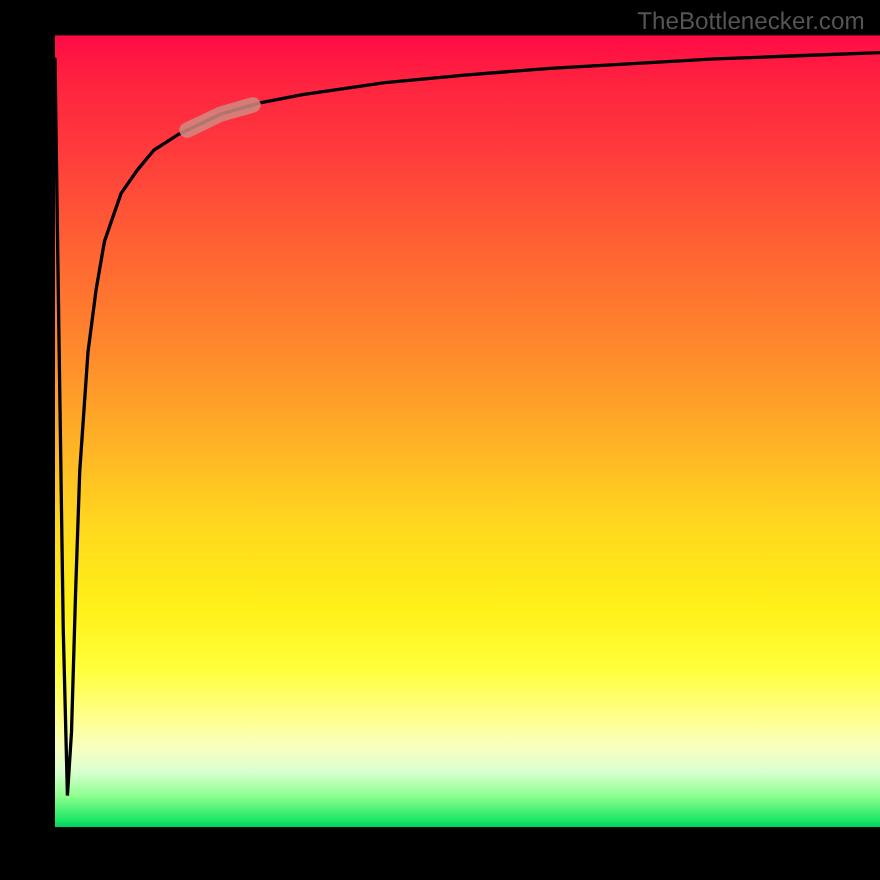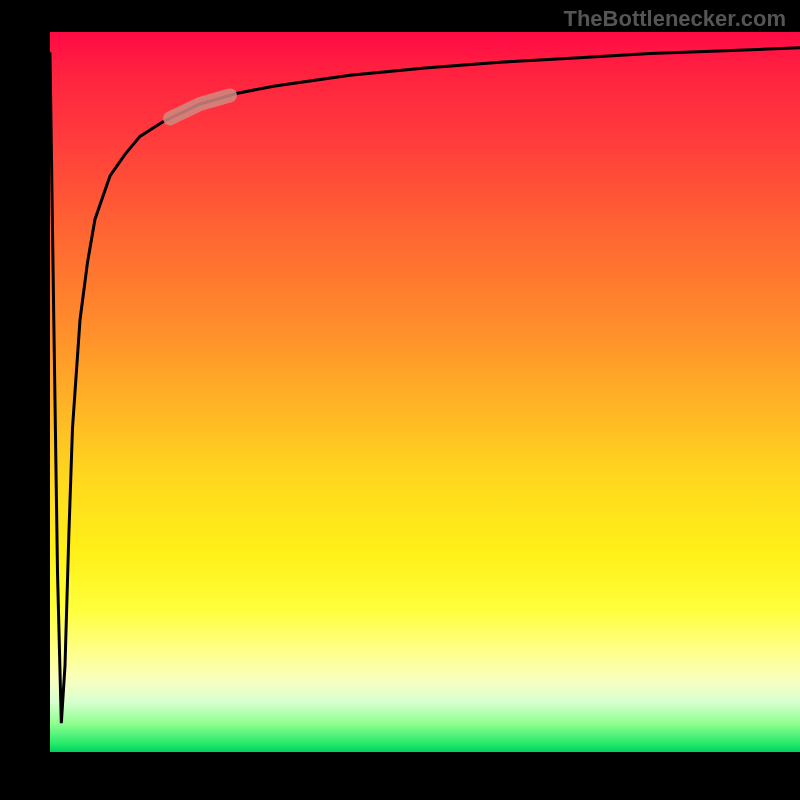--- a/index.html
+++ b/index.html
@@ -10,21 +10,21 @@
     background: #000;
     position: relative;
     font-family: Arial, sans-serif;
   }
   .watermark {
     position: absolute;
     top: 6px;
     right: 14px;
     color: #555;
     font-size: 22px;
-    font-weight: 700;
+    font-weight: 400;
     z-index: 10;
   }
   .plot-area {
     position: absolute;
     left: 50px;
     top: 32px;
     width: 750px;
     height: 720px;
     overflow: hidden;
   }

